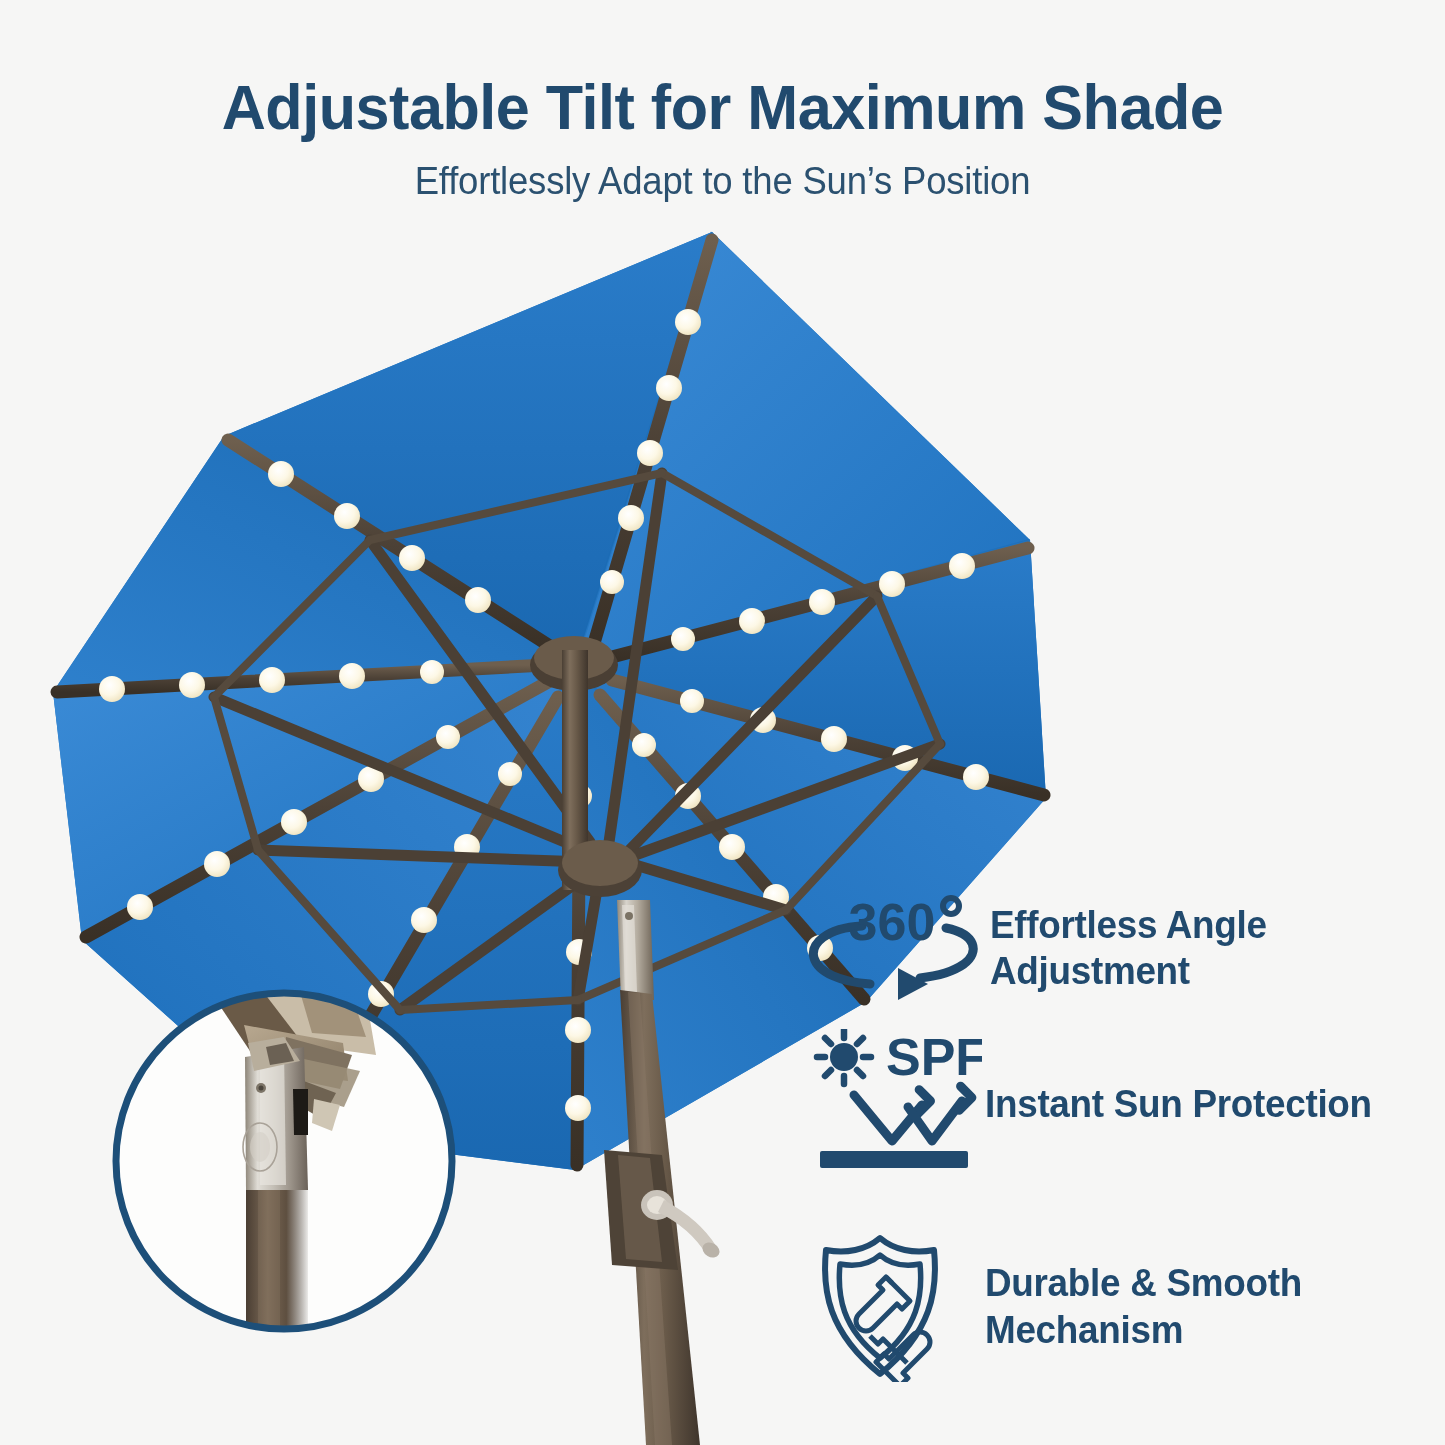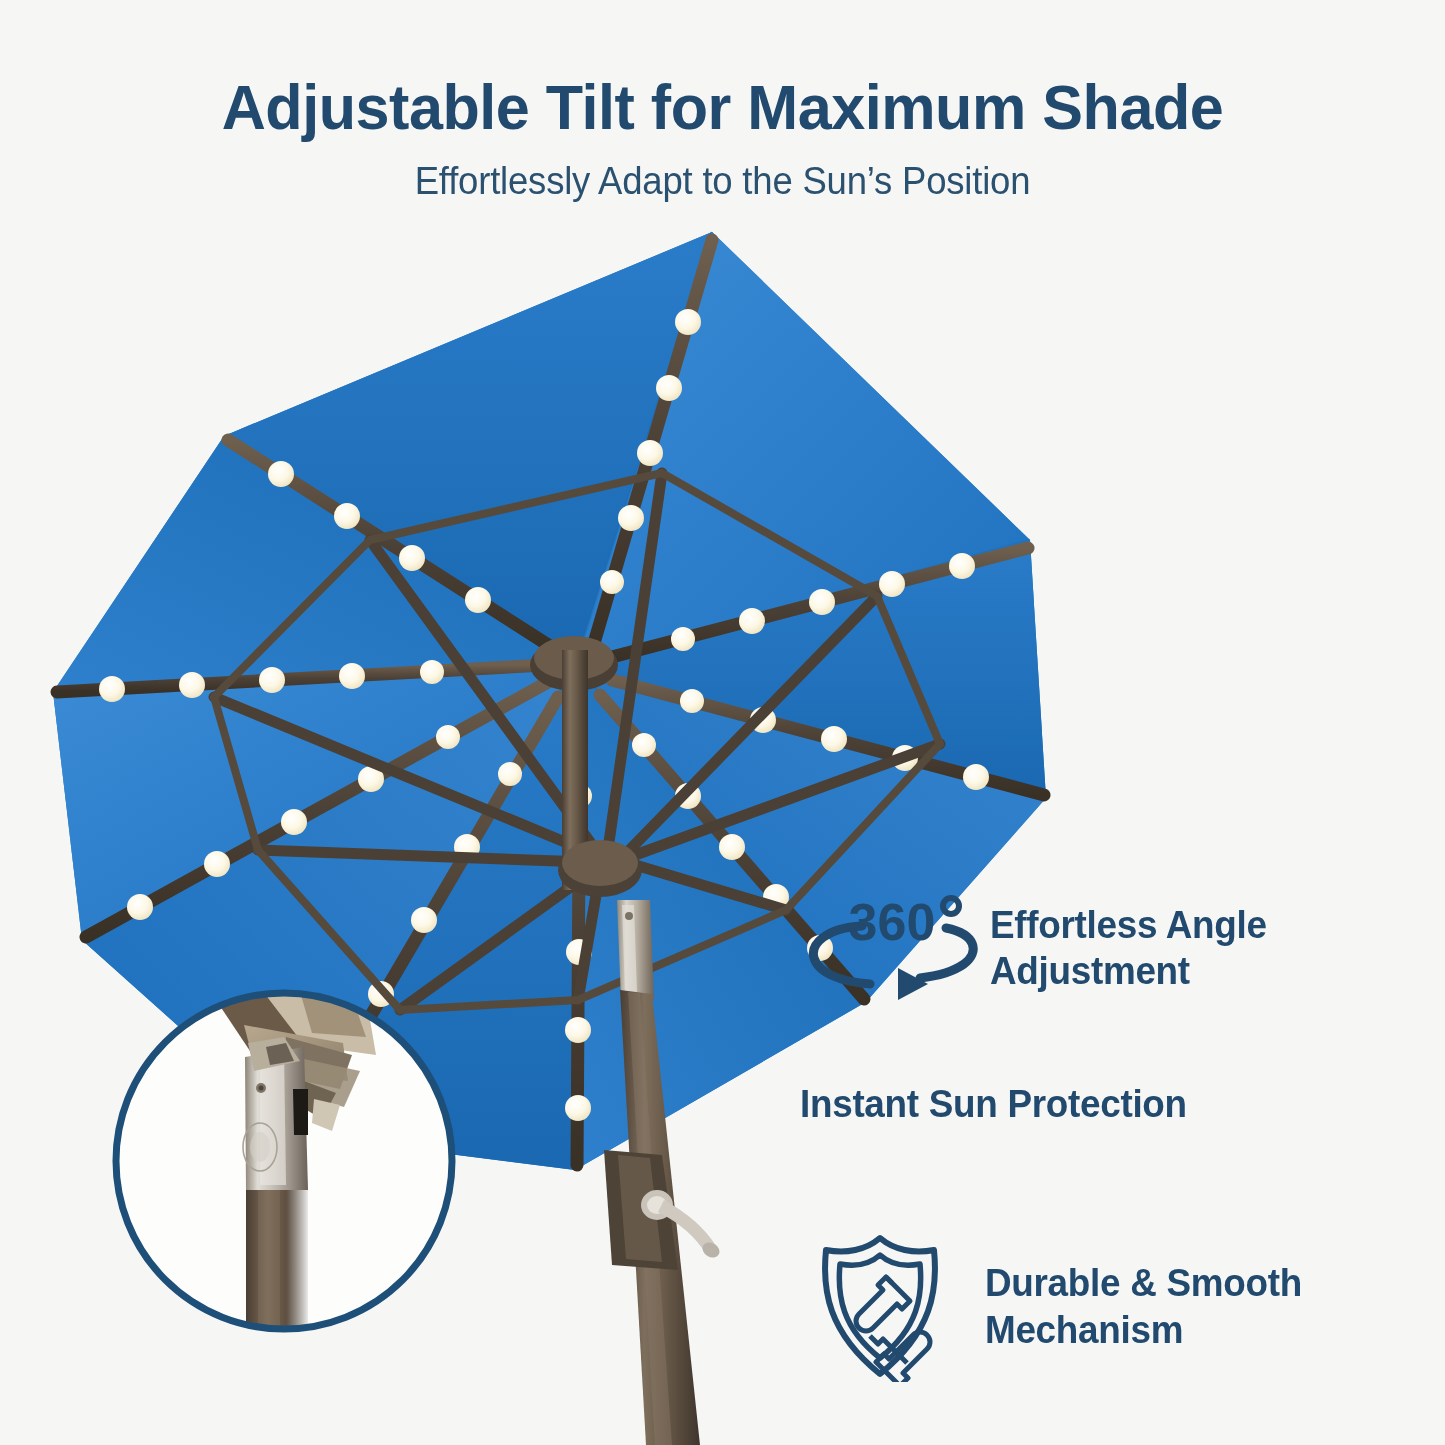--- a/index.html
+++ b/index.html
@@ -408,20 +408,47 @@
           <circle cx="145" cy="14" r="8" fill="none" stroke="#214a6e" stroke-width="6"></circle>
         </svg>
       </div>
       <div class="feature-text">
         <span>Effortless Angle</span>
         <span class="l2">Adjustment</span>
       </div>
     </div>
 
     <div class="feature-row r2">
+      <div class="feature-icon">
+        <svg width="178" height="150" viewBox="0 0 178 150" xmlns="http://www.w3.org/2000/svg">
+
+          <circle cx="40" cy="28" r="14" fill="#214a6e"></circle>
+
+          <g stroke="#214a6e" stroke-width="6.5" stroke-linecap="round">
+            <line x1="40" y1="1" x2="40" y2="9"></line>
+            <line x1="40" y1="47" x2="40" y2="55"></line>
+            <line x1="13" y1="28" x2="21" y2="28"></line>
+            <line x1="59" y1="28" x2="67" y2="28"></line>
+            <line x1="21" y1="9" x2="27" y2="15"></line>
+            <line x1="53" y1="41" x2="59" y2="47"></line>
+            <line x1="59" y1="9" x2="53" y2="15"></line>
+            <line x1="27" y1="41" x2="21" y2="47"></line>
+          </g>
+
+          <text x="82" y="46" font-family="'Liberation Sans', sans-serif" font-size="52" font-weight="bold" fill="#214a6e">SPF</text>
+
+          <path d="M50,66 L88,112 L118,76" fill="none" stroke="#214a6e" stroke-width="9" stroke-linecap="round" stroke-linejoin="round"></path>
+          <path d="M108,66 L124,66 L124,84" fill="none" stroke="#214a6e" stroke-width="9" stroke-linecap="round" stroke-linejoin="round" transform="rotate(45 118 72)"></path>
+
+          <path d="M104,78 L128,112 L158,72" fill="none" stroke="#214a6e" stroke-width="9" stroke-linecap="round" stroke-linejoin="round"></path>
+          <path d="M148,62 L164,62 L164,80" fill="none" stroke="#214a6e" stroke-width="9" stroke-linecap="round" stroke-linejoin="round" transform="rotate(45 158 70)"></path>
+
+          <rect x="16" y="122" width="148" height="17" rx="2" fill="#214a6e"></rect>
+        </svg>
+      </div>
       <div class="feature-text">
         <span>Instant Sun Protection</span>
       </div>
     </div>
 
     <div class="feature-row r3">
       <div class="feature-icon">
         <svg width="178" height="150" viewBox="0 0 178 150" xmlns="http://www.w3.org/2000/svg">
 
           <path d="M22,18 C42,22 62,18 76,6 C90,18 110,22 130,18

